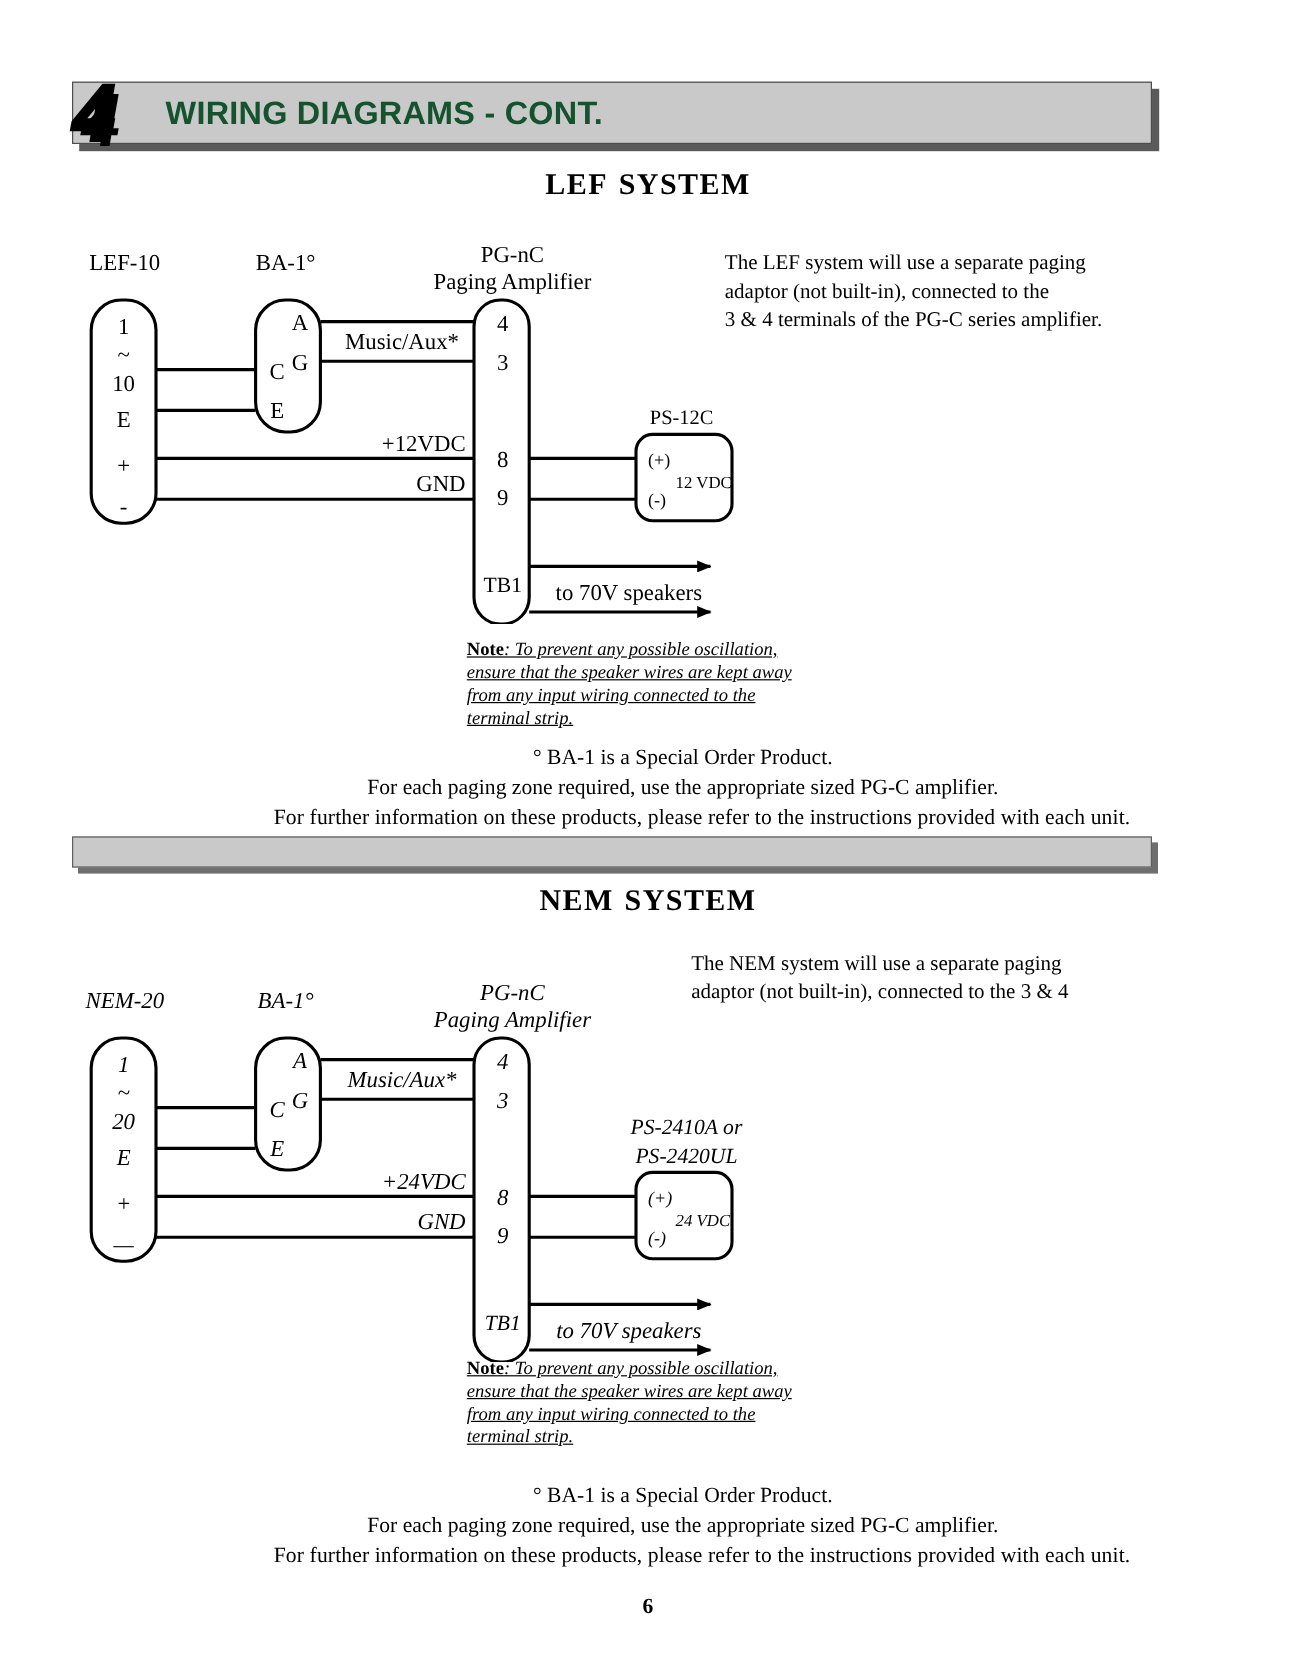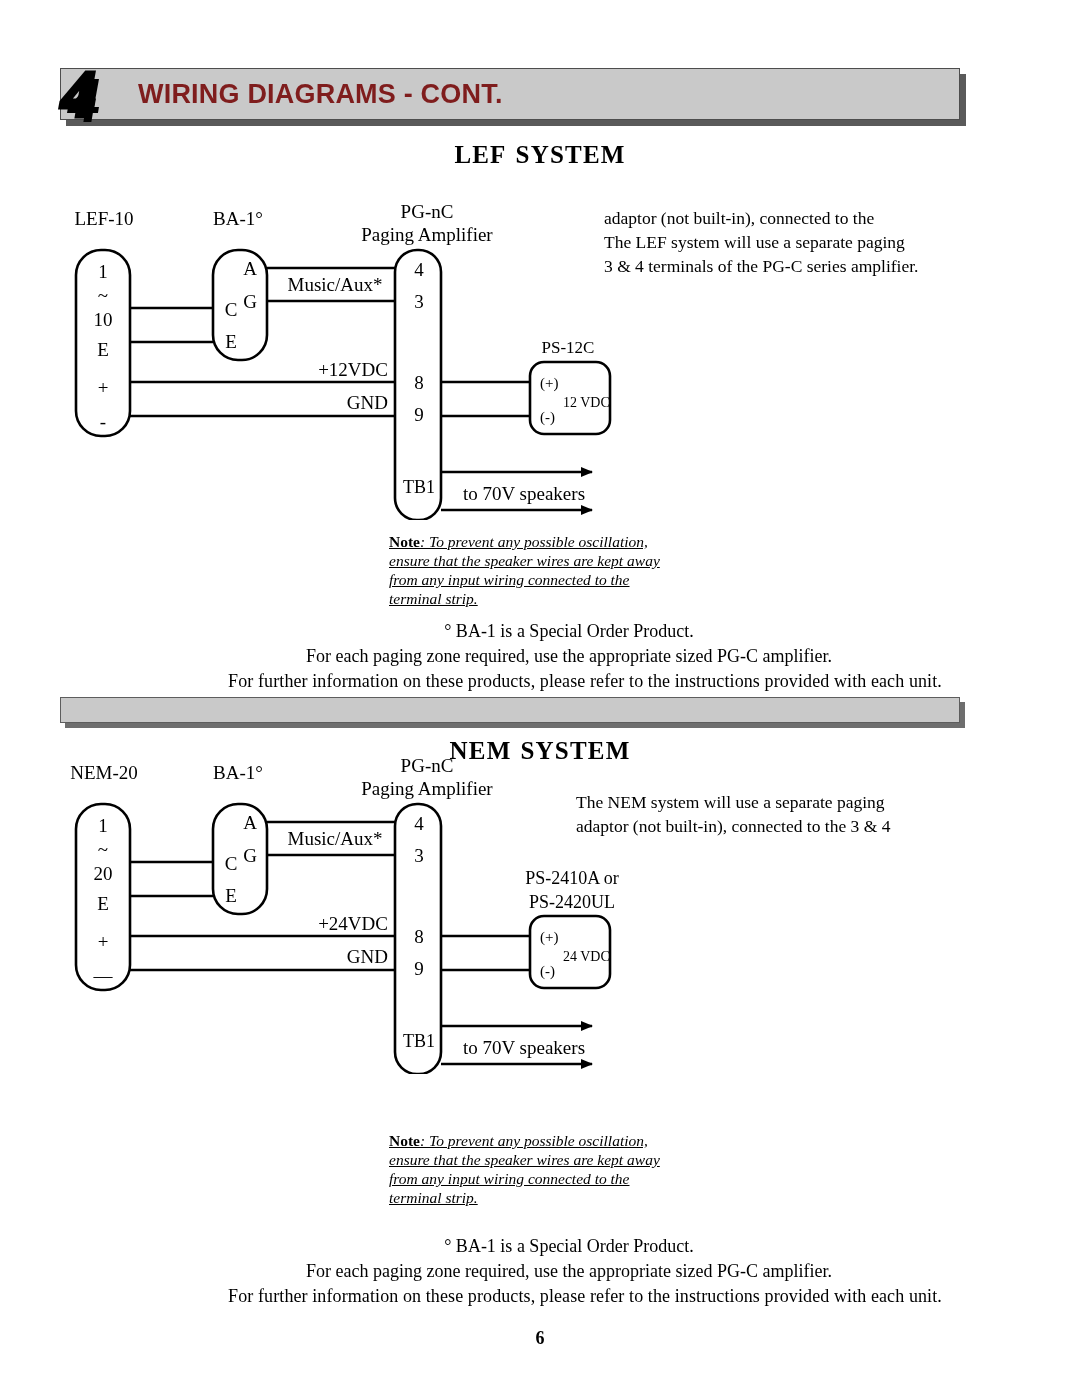--- a/index.html
+++ b/index.html
@@ -42,21 +42,21 @@
     border: 1px solid #4d4d4d;
   }
   .banner-title {
     position: absolute;
     left: 78px;
     top: 11px;
     font-family: "Liberation Sans", sans-serif;
     font-weight: bold;
     font-size: 27px;
     letter-spacing: 0.2px;
-    color: #7f1d1d;
+    color: #14532d;
     white-space: nowrap;
   }
   .section-number {
     position: absolute;
     left: -4px;
     top: -8px;
     width: 80px;
     height: 76px;
   }
   .section-number svg { display: block; }
@@ -101,21 +101,21 @@
   #lef-title { top: 141px; left: 0; }
   #nem-title { top: 737px; left: 0; }
 
   
   .diagram {
     position: absolute;
     left: 0;
     width: 976px;
   }
   #lef-diagram { top: 190px; height: 330px; }
-  #nem-diagram { top: 744px; height: 330px; }
+  #nem-diagram { top: 805px; height: 330px; font-style: italic; }
   .diagram svg { display: block; }
 
   
   .description {
     position: absolute;
     font-size: 17.5px;
     line-height: 24px;
     white-space: nowrap;
   }
   #lef-description { left: 604px; top: 206px; }
@@ -249,22 +249,22 @@
     <text x="563" y="217" font-size="14">12 VDC</text>
 
     <text x="335" y="101" font-size="19" text-anchor="middle">Music/Aux*</text>
     <text x="388" y="186" font-size="19" text-anchor="end">+12VDC</text>
     <text x="388" y="219" font-size="19" text-anchor="end">GND</text>
     <text x="524" y="310" font-size="19" text-anchor="middle">to 70V speakers</text>
   </svg>
 </div>
 
 <div class="description" id="lef-description">
+  <div>The LEF system will use a separate paging</div>
   <div>adaptor (not built-in), connected to the</div>
-  <div>The LEF system will use a separate paging</div>
   <div>3 &amp; 4 terminals of the PG-C series amplifier.</div>
 </div>
 
 <div class="note-block" id="lef-note">
   <div><span class="note-label">Note</span><span>: To prevent any possible oscillation,</span></div>
   <div>ensure that the speaker wires are kept away</div>
   <div>from any input wiring connected to the</div>
   <div>terminal strip.</div>
 </div>
 

